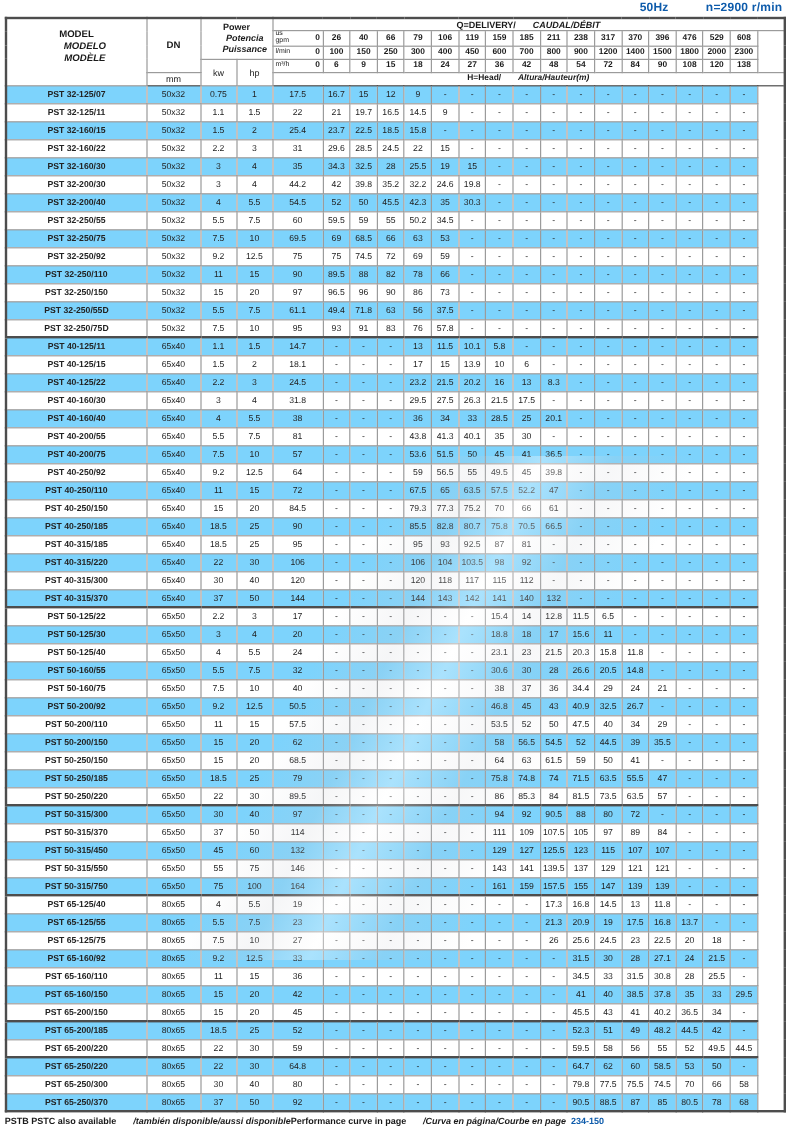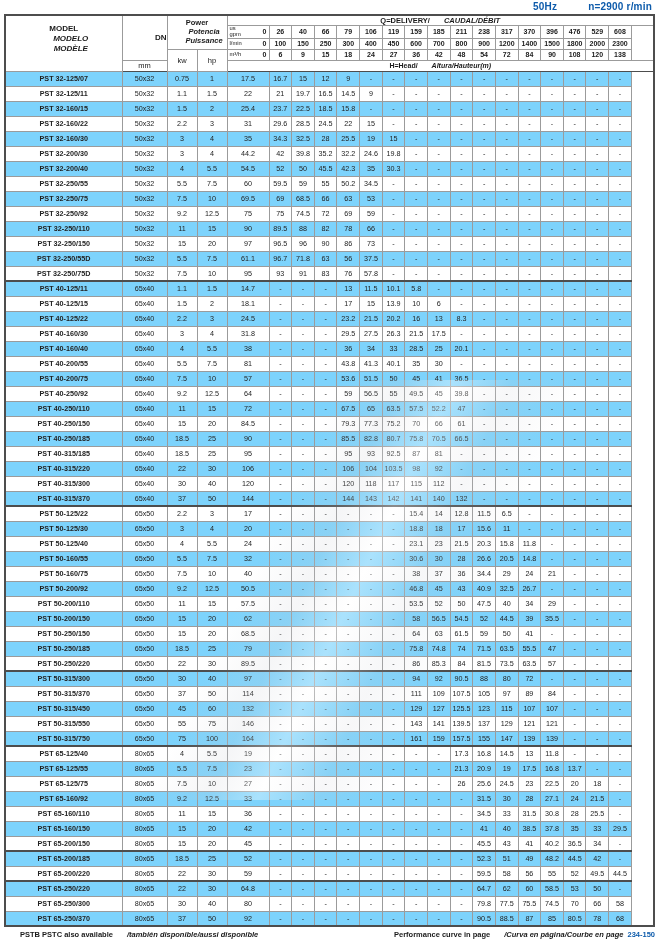--- a/index.html
+++ b/index.html
@@ -20,43 +20,43 @@
   }
   th,td{
     border:1px solid #9b9b9b;padding:0;text-align:center;vertical-align:middle;
     overflow:hidden;white-space:nowrap;
   }
   thead th{background:#fff;}
   .r1{height:10px;}
   .unit-row{height:11px;}
   .r5{height:11px;}
   .model-h{font-size:8px;font-weight:700;line-height:1.25;padding-bottom:8px;}
-  .dn-h{font-size:8px;font-weight:700;text-align:right;}
+  .dn-h{font-size:8px;font-weight:700;}
   .power-h{font-size:7.5px;font-weight:700;line-height:1.18;}
   .q-title{font-size:7.5px;font-weight:700;}
   .h-title{font-size:7px;font-weight:700;}
   .kwhp{font-size:7.5px;font-weight:400;}
   .mm-h{font-size:7.5px;font-weight:400;}
   .fh{font-size:7px;font-weight:700;}
   .unit-cell{padding:0 2px;}
   .unit-cell .in{display:flex;align-items:center;justify-content:space-between;}
   .unit-cell .ul{
     font-size:5.8px;font-weight:400;display:inline-block;width:17px;
     line-height:1;text-align:left;white-space:normal;
   }
   .unit-cell .uz{font-weight:700;font-size:7px;}
   tbody tr{height:15px;}
   tbody td{font-size:7.2px;color:#222;}
   td.model{font-weight:700;font-size:7.2px;}
   tr.odd{background:#7dd3fc;}
   tr.gs td{border-top:2px solid #4d4d4d;}
   thead tr.r5 th{border-bottom:1.5px solid #4d4d4d;}
   .footer{
-    position:absolute;left:20px;right:4px;top:930px;
-    display:flex;justify-content:space-between;align-items:baseline;
+    position:absolute;left:4px;right:4px;top:930px;
+    display:flex;align-items:baseline;
     font-size:7.5px;font-weight:700;
   }
   .pages{color:#0d5bab;margin-left:4px;}
   .wm{
     position:absolute;left:0;top:380px;width:659px;height:420px;pointer-events:none;
     background:linear-gradient(115deg,transparent 40%,rgba(200,203,210,0.18) 47%,rgba(255,255,255,0.35) 53%,rgba(200,203,210,0.15) 60%,transparent 68%);
   }
 </style>
 </head>
 <body>
@@ -449,21 +449,21 @@
         <td class="hv">-</td>
         <td class="hv">-</td>
         <td class="hv">-</td>
       </tr>
       <tr class="odd">
         <td class="model">PST 32-250/55D</td>
         <td class="dn">50x32</td>
         <td class="pw">5.5</td>
         <td class="pw">7.5</td>
         <td class="hv">61.1</td>
-        <td class="hv">96.7</td>
+        <td class="hv">49.4</td>
         <td class="hv">71.8</td>
         <td class="hv">63</td>
         <td class="hv">56</td>
         <td class="hv">37.5</td>
         <td class="hv">-</td>
         <td class="hv">-</td>
         <td class="hv">-</td>
         <td class="hv">-</td>
         <td class="hv">-</td>
         <td class="hv">-</td>

